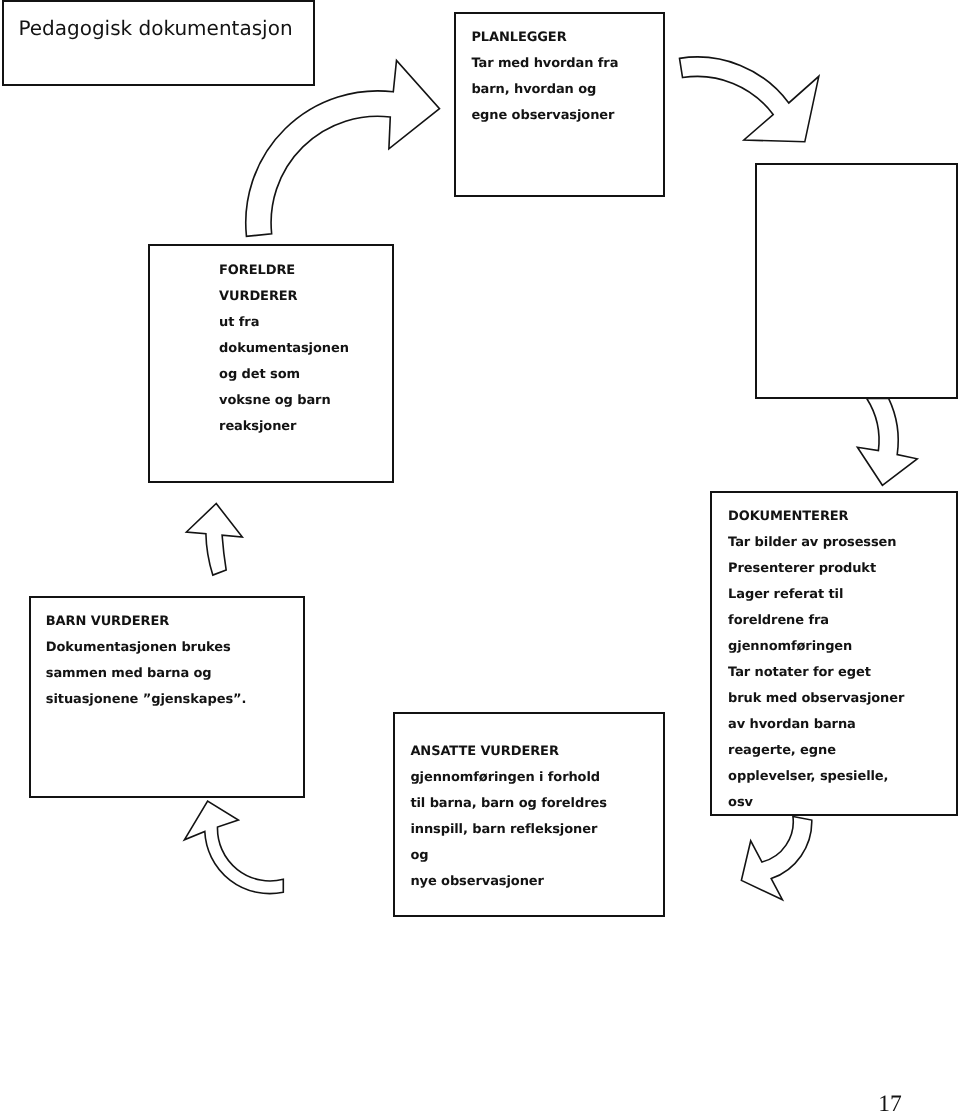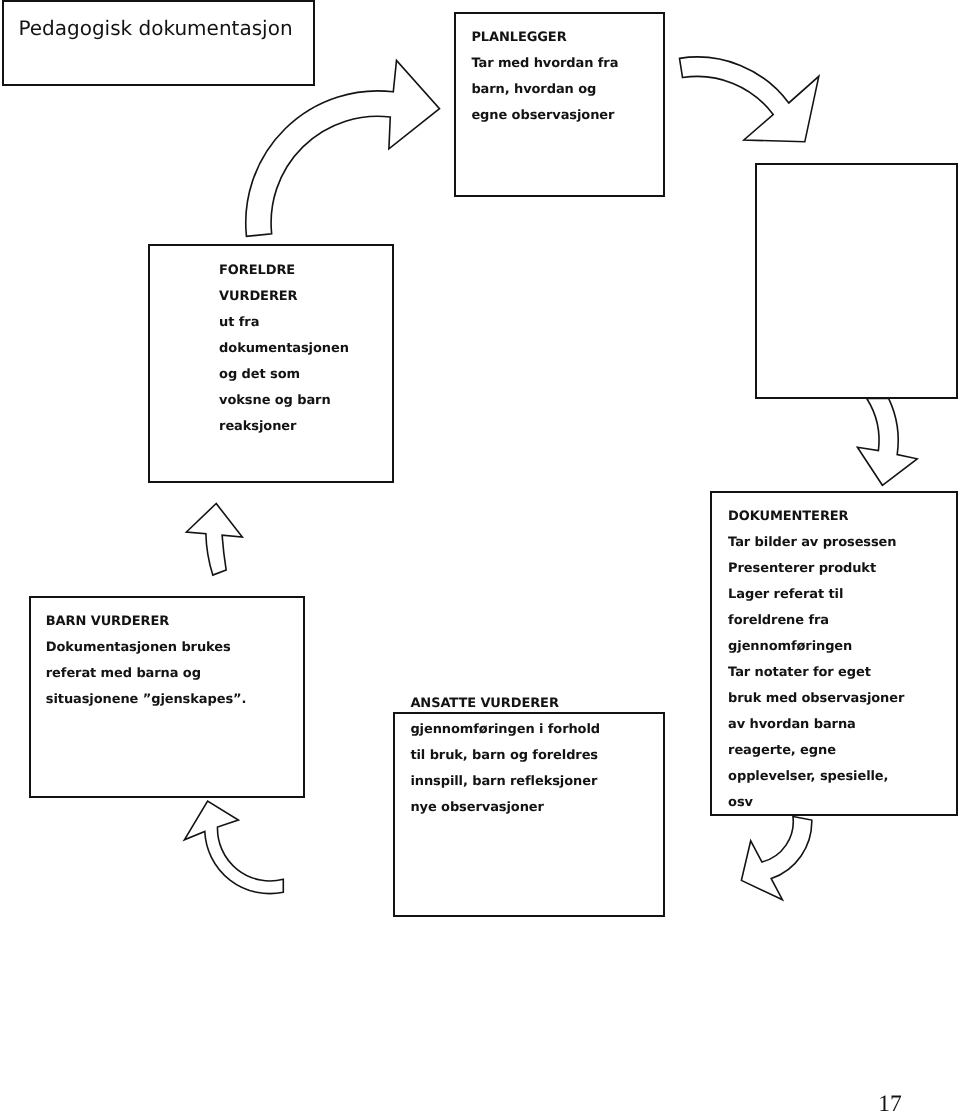--- a/index.html
+++ b/index.html
@@ -36,22 +36,22 @@
 
   <div class="box" style="left:453.6px;top:11.9px;width:211.3px;height:184.7px;"></div>
   <div class="blk" style="left:471.4px;top:24.8px;"><div class="ln">PLANLEGGER</div><div class="ln">Tar med hvordan fra</div><div class="ln">barn, hvordan og</div><div class="ln">egne observasjoner</div></div>
 
   <div class="box" style="left:754.5px;top:162.5px;width:203.4px;height:236.7px;"></div>
 
   <div class="box" style="left:148.3px;top:244.0px;width:246.1px;height:239.2px;"></div>
   <div class="blk" style="left:219.1px;top:257.5px;"><div class="ln">FORELDRE</div><div class="ln">VURDERER</div><div class="ln">ut fra</div><div class="ln">dokumentasjonen</div><div class="ln">og det som</div><div class="ln">voksne og barn</div><div class="ln">reaksjoner</div></div>
 
   <div class="box" style="left:28.6px;top:596.3px;width:276.3px;height:201.9px;"></div>
-  <div class="blk" style="left:45.8px;top:608.8px;"><div class="ln">BARN VURDERER</div><div class="ln">Dokumentasjonen brukes</div><div class="ln">referat med barna og</div><div class="ln">situasjonene ”gjenskapes”.</div></div>
+  <div class="blk" style="left:45.8px;top:608.8px;"><div class="ln">BARN VURDERER</div><div class="ln">Dokumentasjonen brukes</div><div class="ln">sammen med barna og</div><div class="ln">situasjonene ”gjenskapes”.</div></div>
 
   <div class="box" style="left:392.7px;top:711.9px;width:272.2px;height:205.5px;"></div>
-  <div class="blk" style="left:410.4px;top:691px;"><div class="ln">ANSATTE VURDERER</div><div class="ln">gjennomføringen i forhold</div><div class="ln">til bruk, barn og foreldres</div><div class="ln">innspill, barn refleksjoner</div><div class="ln">nye observasjoner</div></div>
+  <div class="blk" style="left:410.4px;top:739px;"><div class="ln">ANSATTE VURDERER</div><div class="ln">gjennomføringen i forhold</div><div class="ln">til barna, barn og foreldres</div><div class="ln">innspill, barn refleksjoner</div><div class="ln">og</div><div class="ln">nye observasjoner</div></div>
 
   <div class="box" style="left:709.5px;top:491.0px;width:248.4px;height:325.3px;"></div>
   <div class="blk" style="left:728.1px;top:503.8px;"><div class="ln">DOKUMENTERER</div><div class="ln">Tar bilder av prosessen</div><div class="ln">Presenterer produkt</div><div class="ln">Lager referat til</div><div class="ln">foreldrene fra</div><div class="ln">gjennomføringen</div><div class="ln">Tar notater for eget</div><div class="ln">bruk med observasjoner</div><div class="ln">av hvordan barna</div><div class="ln">reagerte, egne</div><div class="ln">opplevelser, spesielle,</div><div class="ln">osv</div></div>
 
   <div class="pageno" style="left:878.2px;top:1092.6px;">17</div>
 </div>
 
 </body></html>

